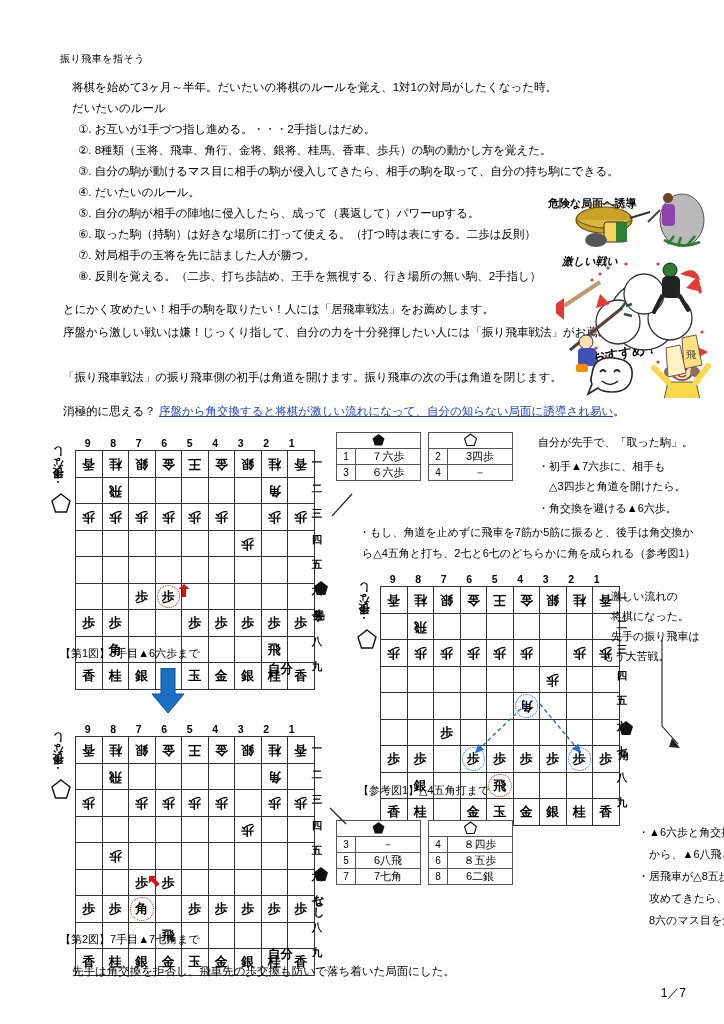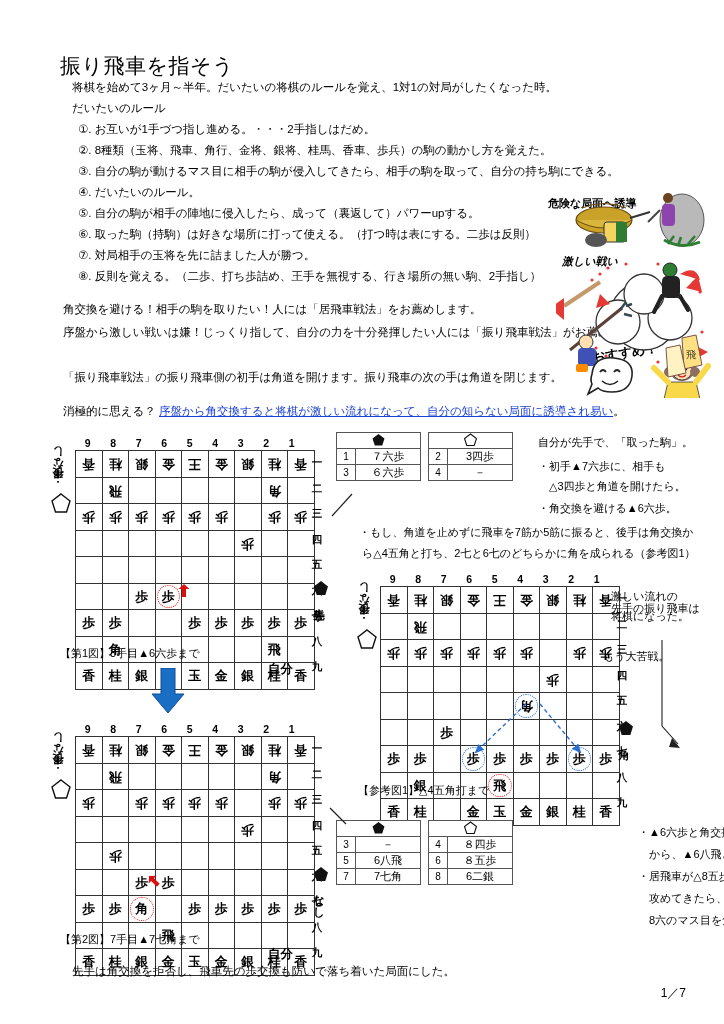--- a/index.html
+++ b/index.html
@@ -3,21 +3,21 @@
 <meta charset="utf-8">
 <style>
   html,body{margin:0;padding:0;background:#ffffff;}
   body{
     width:724px;height:1024px;position:relative;overflow:hidden;
     font-family:"Liberation Sans","DejaVu Sans",sans-serif;
     color:#000;
   }
   .abs{position:absolute;}
   
-  #doc-title{left:60px;top:52px;font-size:21px;letter-spacing:.5px;}
+  #doc-title{left:60px;top:52px;font-size:10px;letter-spacing:.5px;}
   .para{font-size:11.5px;line-height:14px;white-space:nowrap;}
   .num-item{font-size:11.5px;white-space:nowrap;}
 
   
   .blue-link{color:#1a3fd0;text-decoration:underline;}
 
   
   .board-wrap{position:absolute;}
   .files-row{display:flex;height:14px;margin-left:0;}
   .files-row div{width:25.5px;text-align:center;font-size:10.5px;font-weight:bold;line-height:14px;}
@@ -84,21 +84,21 @@
 
 <div class="abs num-item" style="left:78px;top:122px;">①. お互いが1手づつ指し進める。・・・2手指しはだめ。</div>
 <div class="abs num-item" style="left:78px;top:143px;">②. 8種類（玉将、飛車、角行、金将、銀将、桂馬、香車、歩兵）の駒の動かし方を覚えた。</div>
 <div class="abs num-item" style="left:78px;top:164px;">③. 自分の駒が動けるマス目に相手の駒が侵入してきたら、相手の駒を取って、自分の持ち駒にできる。</div>
 <div class="abs num-item" style="left:78px;top:185px;">④. だいたいのルール。</div>
 <div class="abs num-item" style="left:78px;top:206px;">⑤. 自分の駒が相手の陣地に侵入したら、成って（裏返して）パワーupする。</div>
 <div class="abs num-item" style="left:78px;top:227px;">⑥. 取った駒（持駒）は好きな場所に打って使える。（打つ時は表にする。二歩は反則）</div>
 <div class="abs num-item" style="left:78px;top:248px;">⑦. 対局相手の玉将を先に詰ました人が勝つ。</div>
 <div class="abs num-item" style="left:78px;top:269px;">⑧. 反則を覚える。（二歩、打ち歩詰め、王手を無視する、行き場所の無い駒、2手指し）</div>
 
-<div class="abs para" style="left:63px;top:302px;">角交換を避ける！相手の駒を取りたい！人には「居飛車戦法」をお薦めします。</div>
+<div class="abs para" style="left:63px;top:302px;">とにかく攻めたい！相手の駒を取りたい！人には「居飛車戦法」をお薦めします。</div>
 <div class="abs para" style="left:63px;top:325px;">序盤から激しい戦いは嫌！じっくり指して、自分の力を十分発揮したい人には「振り飛車戦法」がお薦め。</div>
 <div class="abs para" style="left:63px;top:370px;">「振り飛車戦法」の振り飛車側の初手は角道を開けます。振り飛車の次の手は角道を閉じます。</div>
 
 <div class="abs para" style="left:63px;top:404px;">
   <span>消極的に思える？ </span><span class="blue-link">序盤から角交換すると将棋が激しい流れになって、</span><span class="blue-link">自分の知らない局面に誘導され易い</span><span>。</span>
 </div>
 
 <div class="illus-label" style="left:548px;top:196px;">危険な局面へ誘導</div>
 <div class="illus-label" style="left:562px;top:254px;font-style:italic;">激しい戦い</div>
 <div class="osusume" style="left:592px;top:344px;">おすすめ！</div>
@@ -664,21 +664,21 @@
 <div class="rightnote" style="left:538px;top:434px;">自分が先手で、「取った駒」。</div>
 <div class="rightnote" style="left:538px;top:458px;">・初手▲7六歩に、相手も</div>
 <div class="rightnote" style="left:538px;top:478px;">　△3四歩と角道を開けたら。</div>
 <div class="rightnote" style="left:538px;top:500px;">・角交換を避ける▲6六歩。</div>
 
 <div class="rightnote" style="left:345px;top:524px;margin-left:14px;">・もし、角道を止めずに飛車を7筋か5筋に振ると、後手は角交換か</div>
 <div class="rightnote" style="left:351px;top:545px;">　ら△4五角と打ち、2七と6七のどちらかに角を成られる（参考図1）</div>
 
 <div class="rightnote" style="left:600px;top:588px;">←激しい流れの</div>
 <div class="rightnote" style="left:600px;top:608px;">　将棋になった。</div>
-<div class="rightnote" style="left:600px;top:600px;">　先手の振り飛車は</div>
+<div class="rightnote" style="left:600px;top:628px;">　先手の振り飛車は</div>
 <div class="rightnote" style="left:592px;top:648px;text-align:center;">　もう大苦戦。</div>
 
 <div class="abs" style="left:336px;top:820px;">
   <table class="moves">
     <tbody>
       <tr>
         <td class="hdr" colspan="2">
           <svg width="13" height="13">
             <polygon points="6.5,1 12.5,5.5 10.2,12.5 2.8,12.5 .5,5.5" fill="#111"></polygon>
           </svg>

